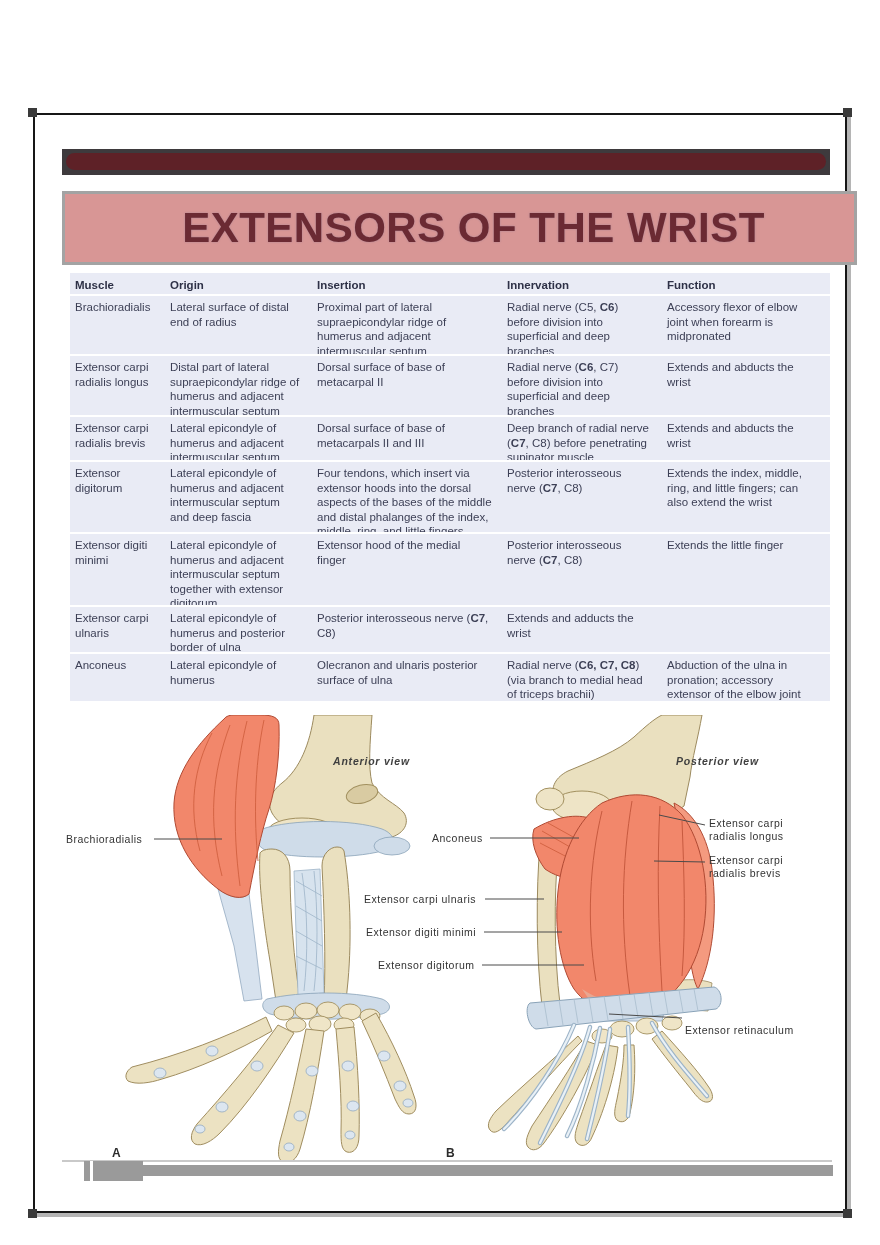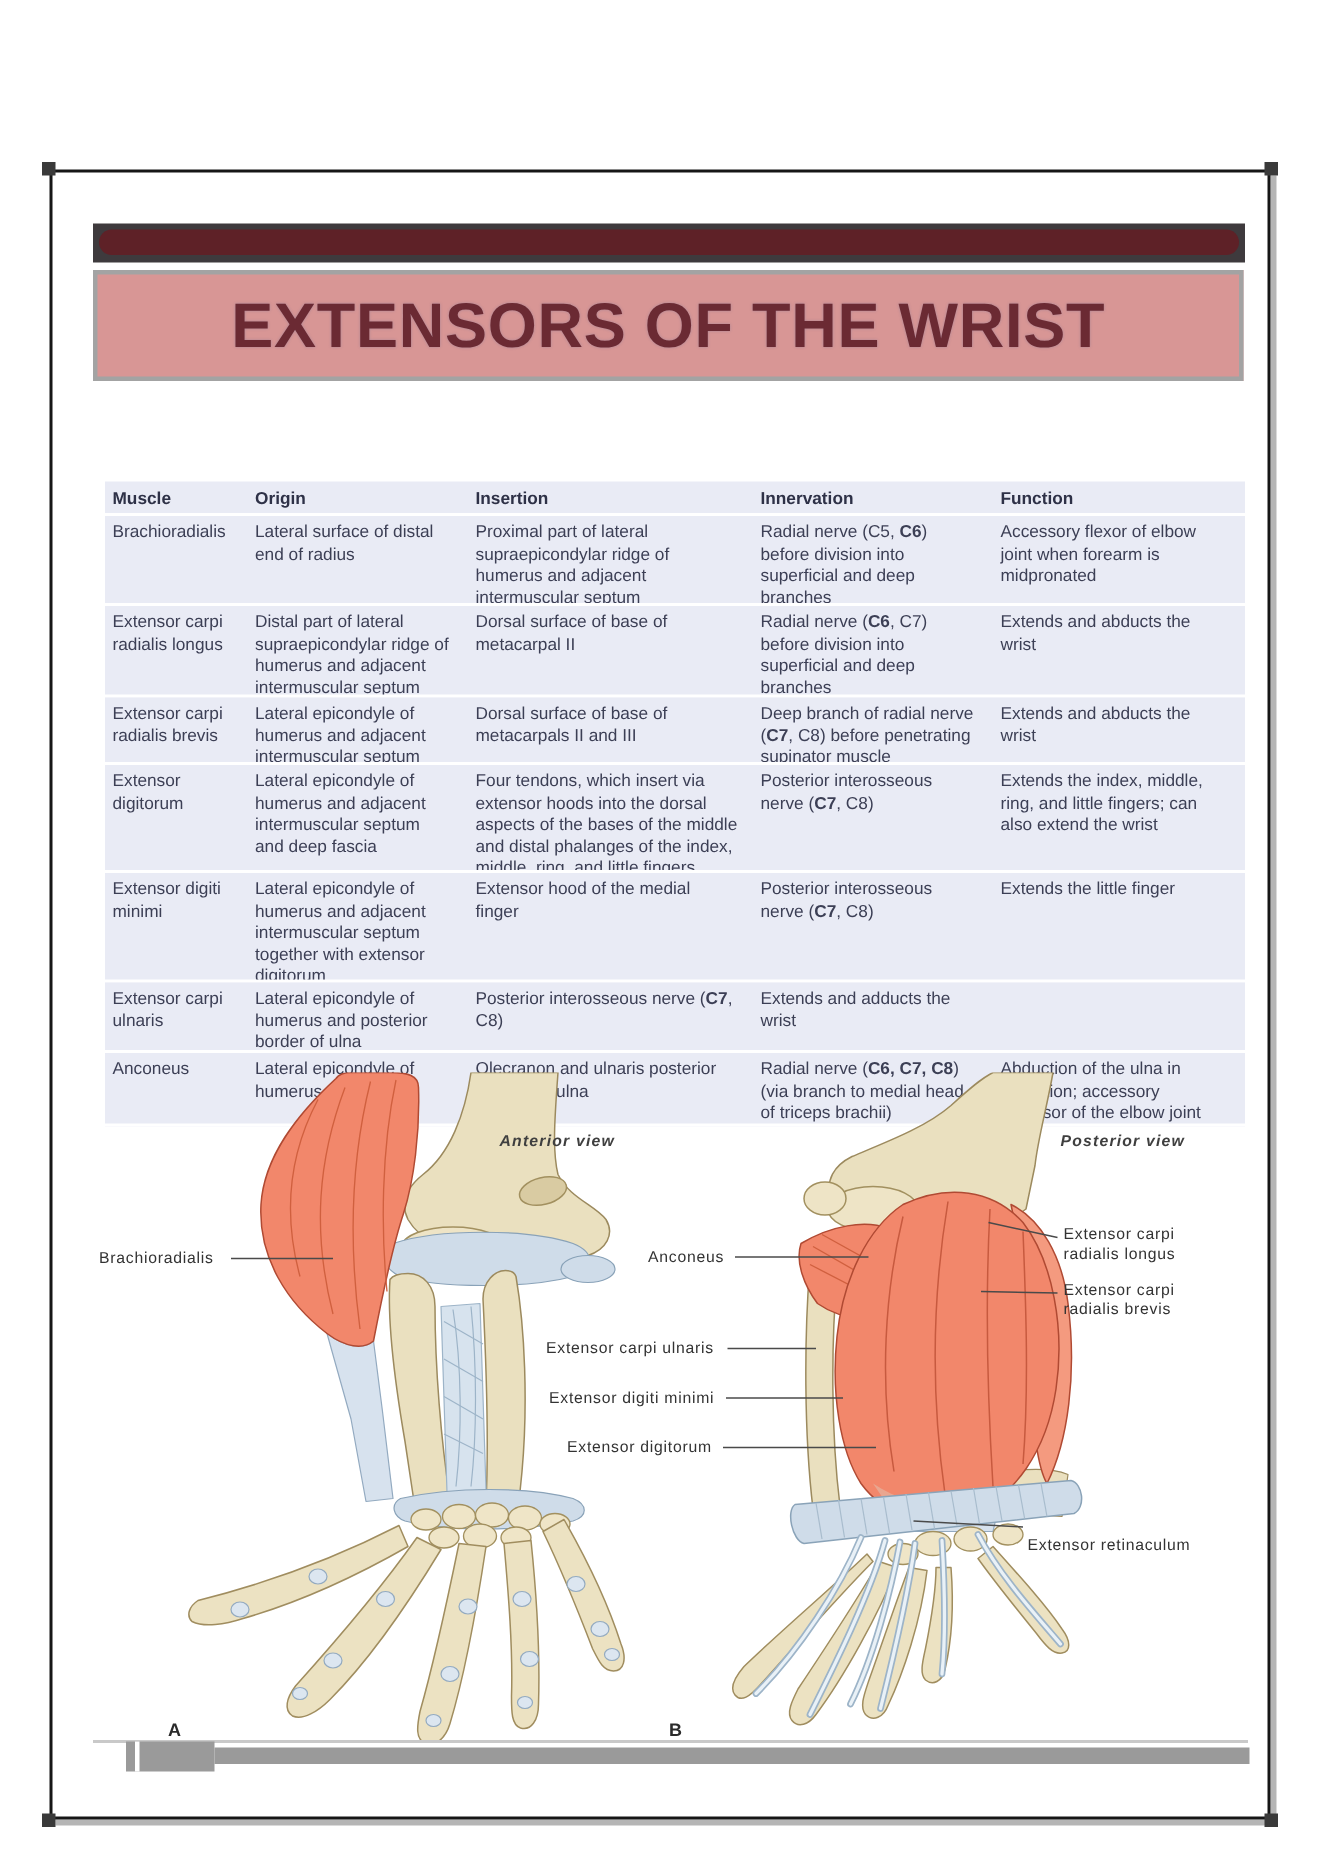--- a/index.html
+++ b/index.html
@@ -5,29 +5,29 @@
   html,body{margin:0;padding:0;background:#ffffff;}
   .stage{position:relative;width:880px;height:1245px;background:#ffffff;overflow:hidden;
          font-family:"Liberation Sans",sans-serif;}
   
   .page{position:absolute;left:33px;top:113px;width:810px;height:1096px;
         border:2px solid #161616;background:#ffffff;box-shadow:4px 4px 0 rgba(120,120,120,.55);}
   .nub{position:absolute;width:9px;height:9px;background:#3a3a3a;}
   
   .bar-backing{position:absolute;left:27px;top:34px;width:768px;height:26px;background:#3e3a3d;}
   .maroon-bar{position:absolute;left:4px;top:4px;width:760px;height:17px;background:#5e2127;border-radius:9px;}
-  .banner{position:absolute;left:27px;top:65px;width:761px;height:68px;background:#d89695;
-          border:3px solid #a3a3a3;display:flex;align-items:center;justify-content:center;}
+  .banner{position:absolute;left:27px;top:76px;width:761px;height:68px;background:#d89695;
+          border:3px solid #a3a3a3;display:flex;align-items:center;justify-content:center;padding-left:28px;}
   .banner h1{margin:0;font-size:42px;font-weight:700;color:#6b2a33;letter-spacing:.5px;
              text-shadow:0 0 2px rgba(110,110,150,.45);}
   
   .sheet{position:absolute;left:27px;top:151px;width:770px;height:894px;background:#ffffff;
          border-bottom:2px solid #c9c9c9;}
   
-  .muscle-table{position:absolute;left:8px;top:7px;width:760px;font-size:11.5px;line-height:14.6px;color:#3c3f55;margin-top:48px;}
+  .muscle-table{position:absolute;left:8px;top:7px;width:760px;font-size:11.5px;line-height:14.6px;color:#3c3f55;}
   .mt-row{display:grid;grid-template-columns:95px 147px 190px 160px 168px;background:#e9ebf5;
           border-bottom:2px solid #ffffff;box-sizing:border-box;overflow:hidden;}
   .mt-cell{padding:4px 10px 0 5px;box-sizing:border-box;}
   .mt-head .mt-cell{font-weight:700;color:#2e3147;padding-top:5px;}
   .mt-head{height:23px;}
   .muscle-table .mt-row:nth-child(2){height:60px;}
   .muscle-table .mt-row:nth-child(3){height:61px;}
   .muscle-table .mt-row:nth-child(4){height:45px;}
   .muscle-table .mt-row:nth-child(5){height:72px;}
   .muscle-table .mt-row:nth-child(6){height:73px;}
@@ -283,21 +283,21 @@
             <path d="M620,303 L547,299"></path>
           </g>
         </svg>
 
         
         <div class="fig-label view-title" style="left:271px;top:40px;">Anterior view</div>
         <div class="fig-label" style="left:4px;top:118px;">Brachioradialis</div>
         <div class="fig-label panel-letter" style="left:50px;top:432px;">A</div>
 
         
-        <div class="fig-label view-title" style="left:645px;top:40px;font-style:italic;">Posterior view</div>
+        <div class="fig-label view-title" style="left:614px;top:40px;font-style:italic;">Posterior view</div>
         <div class="fig-label" style="left:370px;top:117px;">Anconeus</div>
         <div class="fig-label" style="left:647px;top:102px;width:100px;">Extensor carpi radialis longus</div>
         <div class="fig-label" style="left:647px;top:139px;width:100px;">Extensor carpi radialis brevis</div>
         <div class="fig-label" style="left:302px;top:178px;">Extensor carpi ulnaris</div>
         <div class="fig-label" style="left:304px;top:211px;">Extensor digiti minimi</div>
         <div class="fig-label" style="left:316px;top:244px;">Extensor digitorum</div>
         <div class="fig-label" style="left:623px;top:309px;white-space:nowrap;">Extensor retinaculum</div>
         <div class="fig-label panel-letter" style="left:384px;top:432px;">B</div>
       </div>
     </div>

